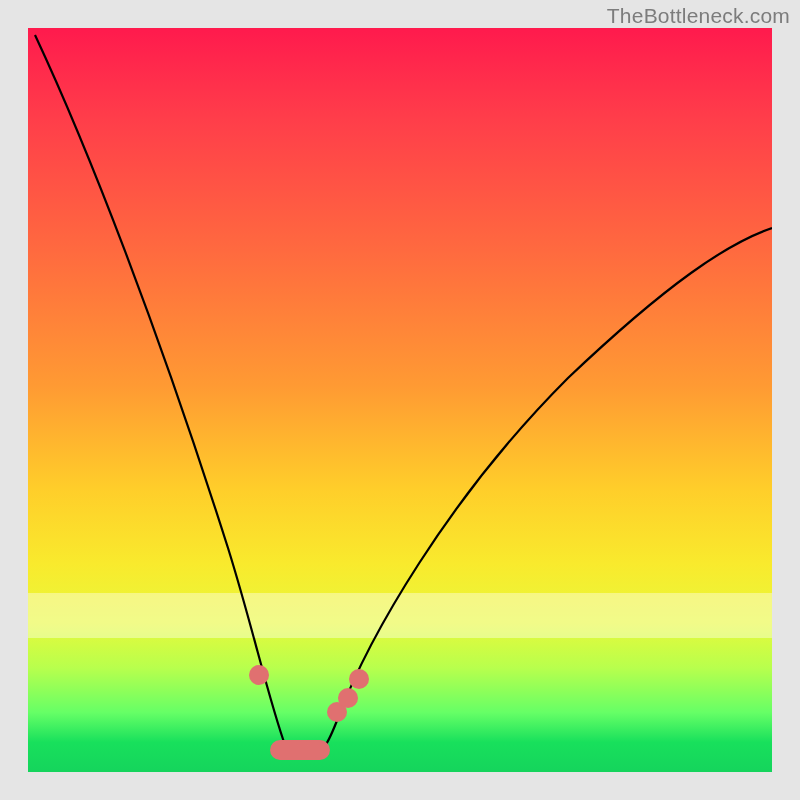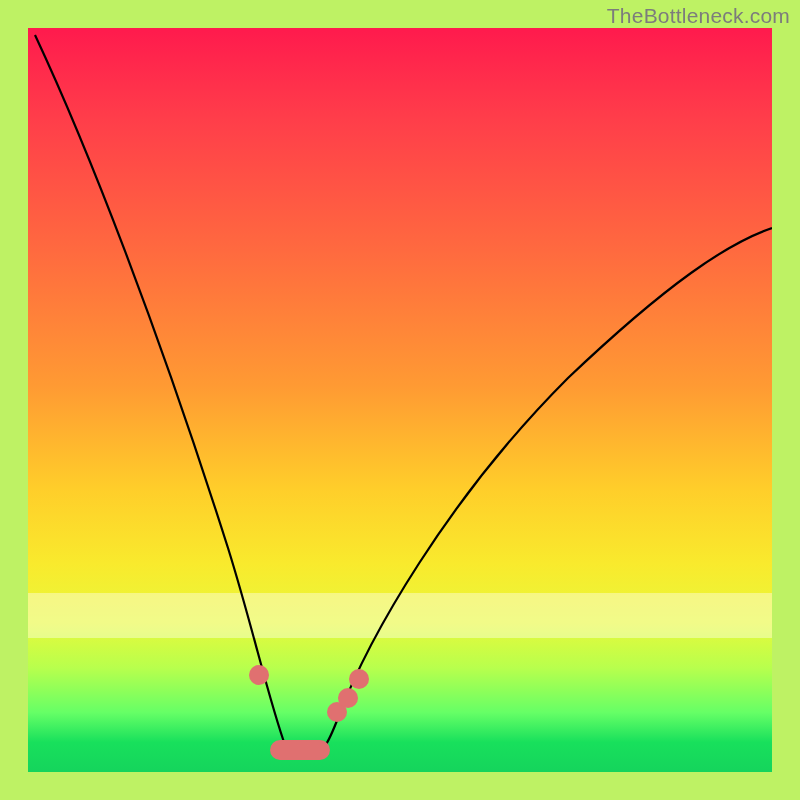--- a/index.html
+++ b/index.html
@@ -10,21 +10,21 @@
     overflow: hidden;
     background: #000;
     font-family: Arial, Helvetica, sans-serif;
   }
   .frame {
     position: absolute;
     left: 0;
     top: 0;
     width: 800px;
     height: 800px;
-    background: #bef264;
+    background: #e5e5e5;
   }
   .plot {
     position: absolute;
     left: 28px;
     top: 28px;
     width: 744px;
     height: 744px;
     
     background: linear-gradient(
       to bottom,

